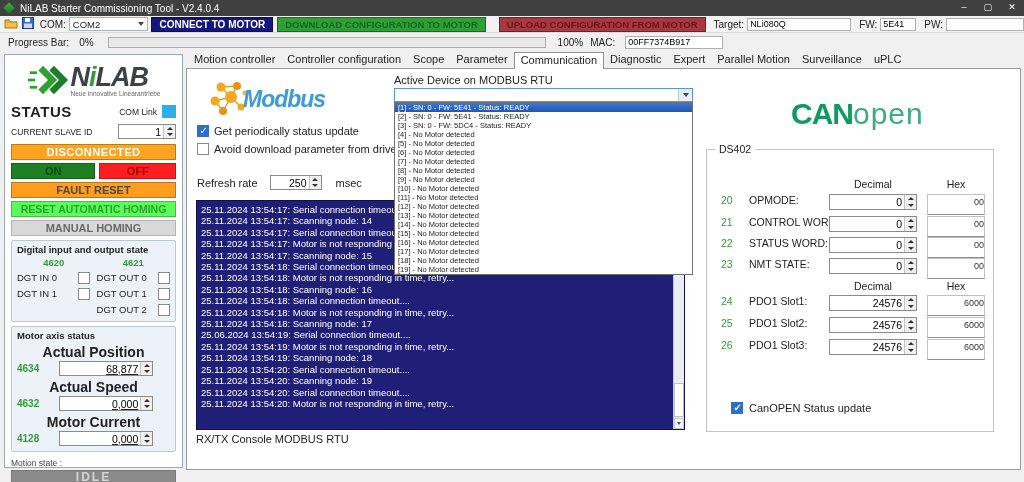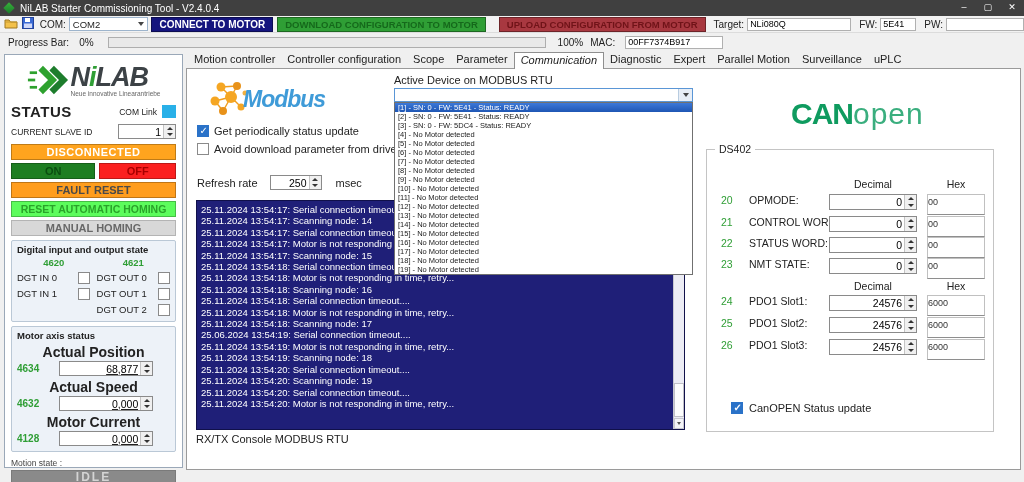--- a/index.html
+++ b/index.html
@@ -80,21 +80,21 @@
   .m-row { display:flex; align-items:center; gap:20px; margin-top:1px; font-size:10px; }
   .m-reg { width:30px; color:#2f9e35; font-weight:bold; font-size:10px; }
   .m-row .spinbox { width:94px;text-decoration:underline; }
   .m-unit { font-size:9.5px; color:#222; white-space:nowrap; overflow:hidden; }
   #motionlabel { font-size:8.5px; color:#444; margin-top:6px; }
   #idlebar { height:15px; background:#8a8a8a; border:1px solid #7a7a7a; color:#d4d4d4;
     font-weight:bold; font-size:12px; letter-spacing:2px; text-align:center; line-height:13px; margin-top:2px; }
   
   #tabstrip { position:absolute; left:188px; top:52px; height:17px; display:flex; z-index:6; font-size:11px; }
   .tab { padding:1px 6px 0; height:16px; color:#222; white-space:nowrap; }
-  .tab.active { background:#fff; border:1px solid #8f8f8f; border-bottom:none; height:17px;font-style:italic; }
+  .tab.active { background:#fff; border:1px solid #8f8f8f; border-bottom:none; height:17px; }
   #contentpanel { position:absolute; left:186px; top:68px; width:835px; height:402px;
     background:#fff; border:1px solid #9a9a9a; }
   
   #modbuslogo { position:absolute; left:20px; top:8px; display:flex; align-items:center; }
   #modbuslogo .mtext { font-size:23px; font-weight:bold; font-style:italic; color:#3f9bd8; margin-left:-10px; letter-spacing:-1px; }
   
   .ck-row { position:absolute; left:10px; display:flex; align-items:center; gap:5px; font-size:11px; }
   #refreshrow { position:absolute; left:10px; top:106px; display:flex; align-items:center; font-size:11px; }
   #refreshrow .spinbox { width:52px; margin-left:12px; }
   #refreshrow .runit { margin-left:14px; }
@@ -126,21 +126,21 @@
   #ds402 { position:absolute; left:519px; top:80px; width:288px; height:283px; border:1px solid #c4c4c4; }
   #ds402 .legend { position:absolute; top:-7px; left:8px; background:#fff; padding:0 4px; font-size:10.5px; }
   .ds-head { position:absolute; display:flex; font-size:10.5px; }
   .ds-head .h-dec { position:absolute; left:122px; width:88px; text-align:center; }
   .ds-head .h-hex { position:absolute; left:220px; width:58px; text-align:center; }
   .ds-row { position:absolute; left:0; width:100%; height:17px; }
   .ds-id { position:absolute; left:14px; width:24px; color:#2f9e35; font-size:10.5px; }
   .ds-lab { position:absolute; left:42px; width:80px; font-size:10.5px; white-space:nowrap; }
   .ds-row .spinbox { position:absolute; left:122px; width:88px; height:16px; }
   .ds-hex { position:absolute; left:220px; width:58px; height:21px; background:#fff;
-    border:1px solid #c0c0c0; border-bottom-color:#8e8e8e; font-size:9px; text-align:left; line-height:14px; color:#333; }
+    border:1px solid #c0c0c0; border-bottom-color:#8e8e8e; font-size:9px; text-align:right; line-height:14px; color:#333; }
   #can-ck { position:absolute; left:24px; top:252px; display:flex; align-items:center; gap:6px; font-size:11px; font-weight:bold; }
 </style>
 </head>
 <body>
 
 <div id="titlebar">
   <span class="appicon"></span>
   <span class="title">NiLAB Starter Commissioning Tool - V2.4.0.4</span>
   <span class="wbtn">–</span>
   <span class="wbtn">▢</span>

